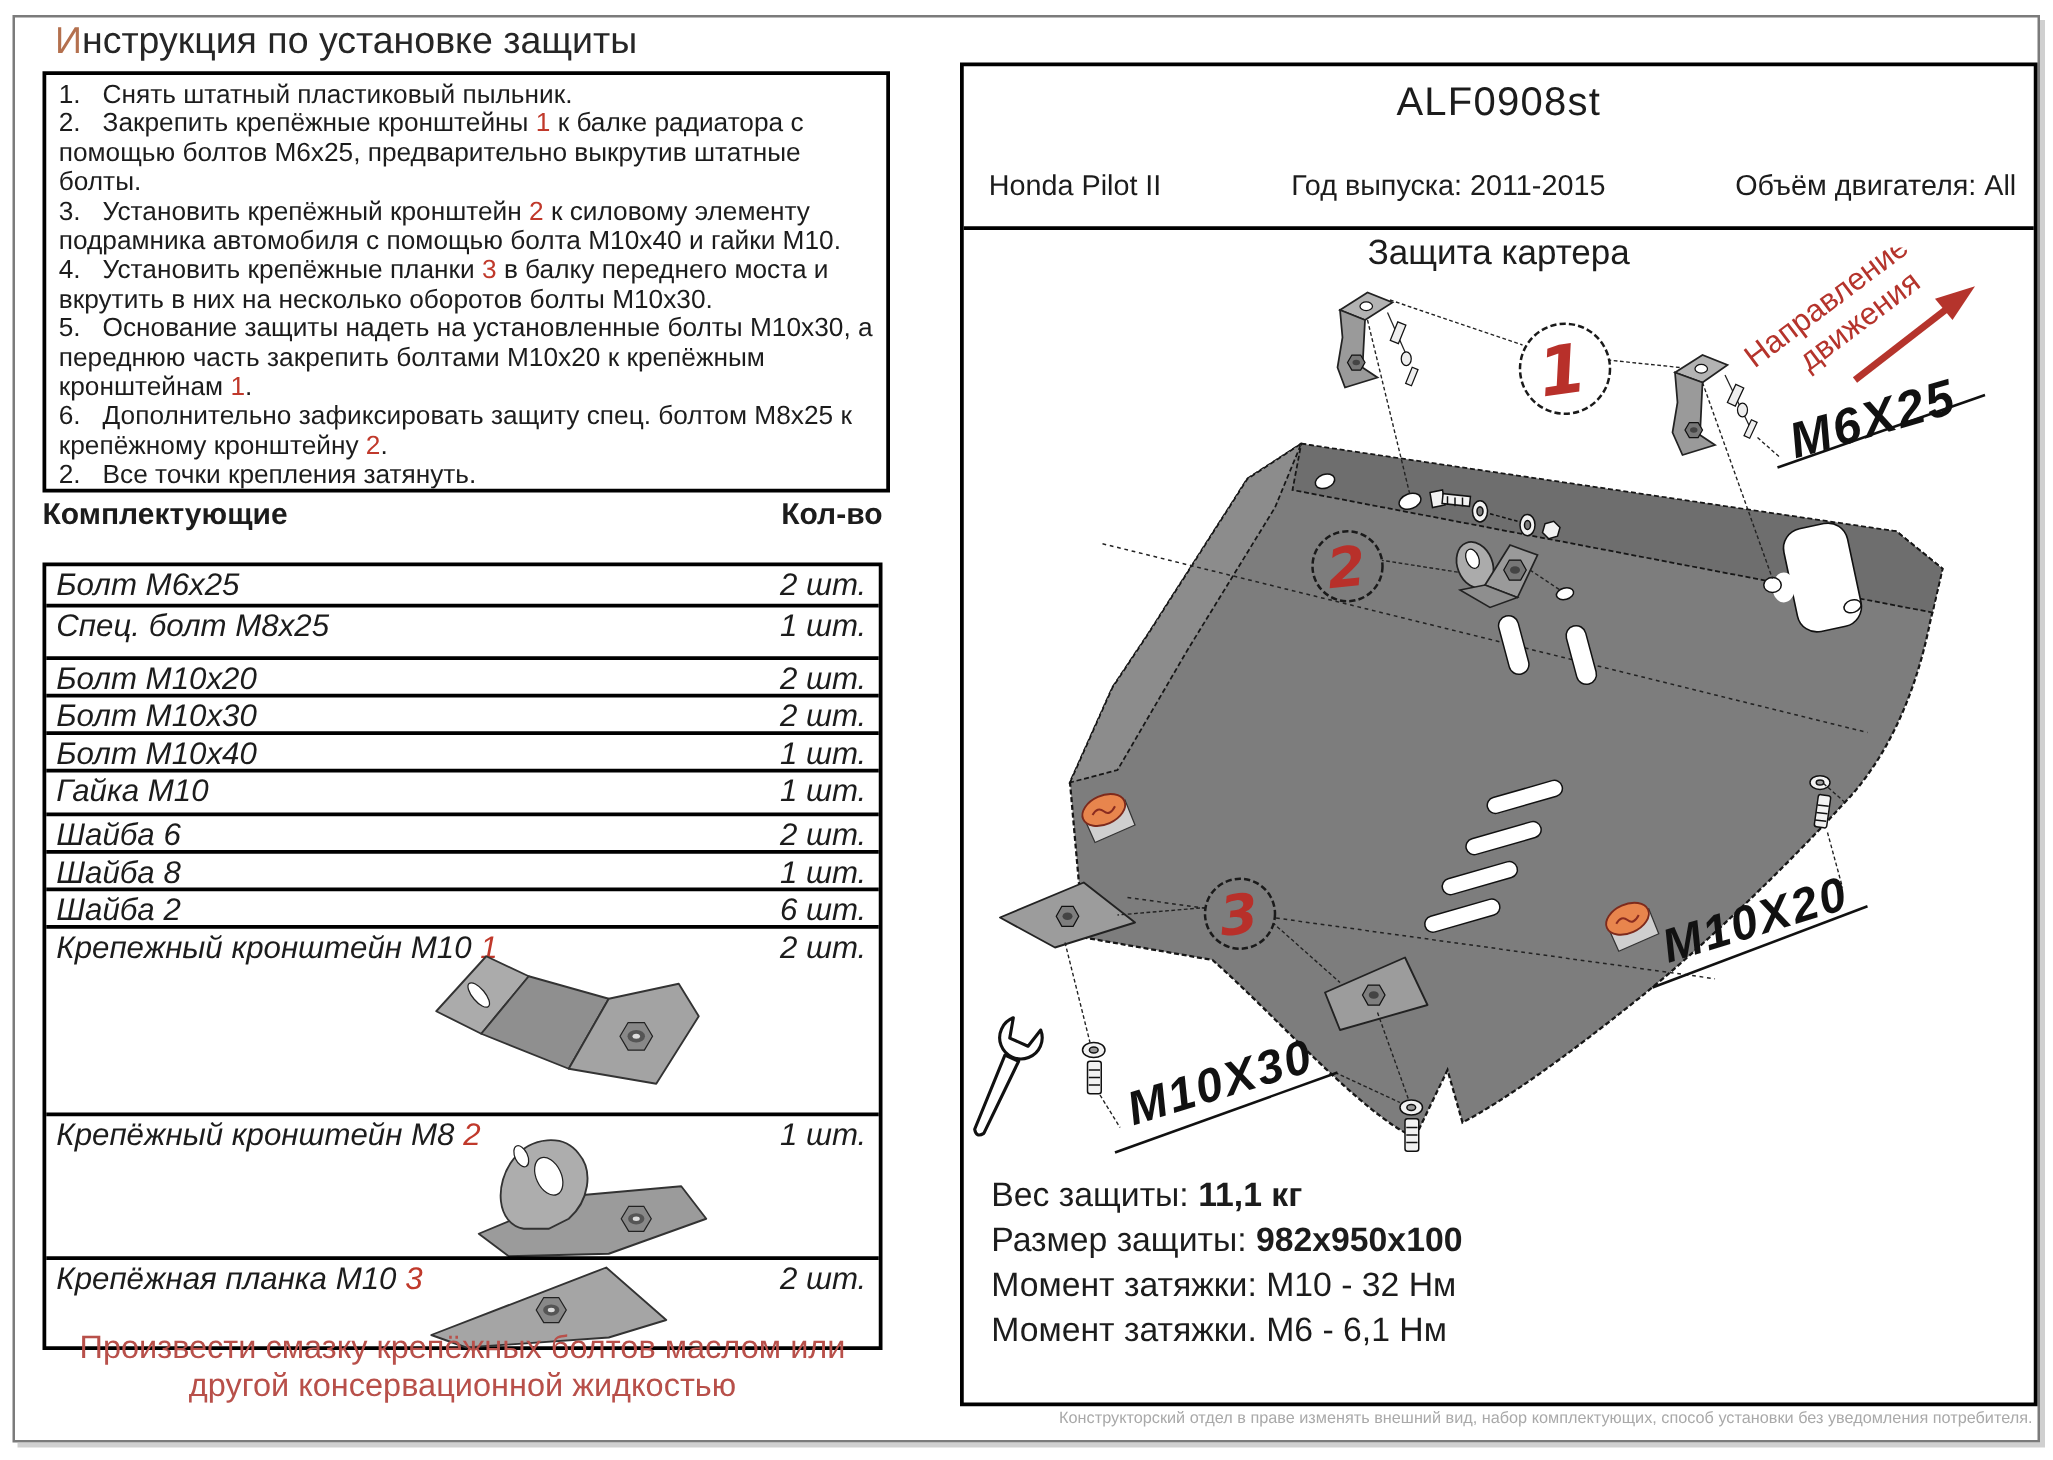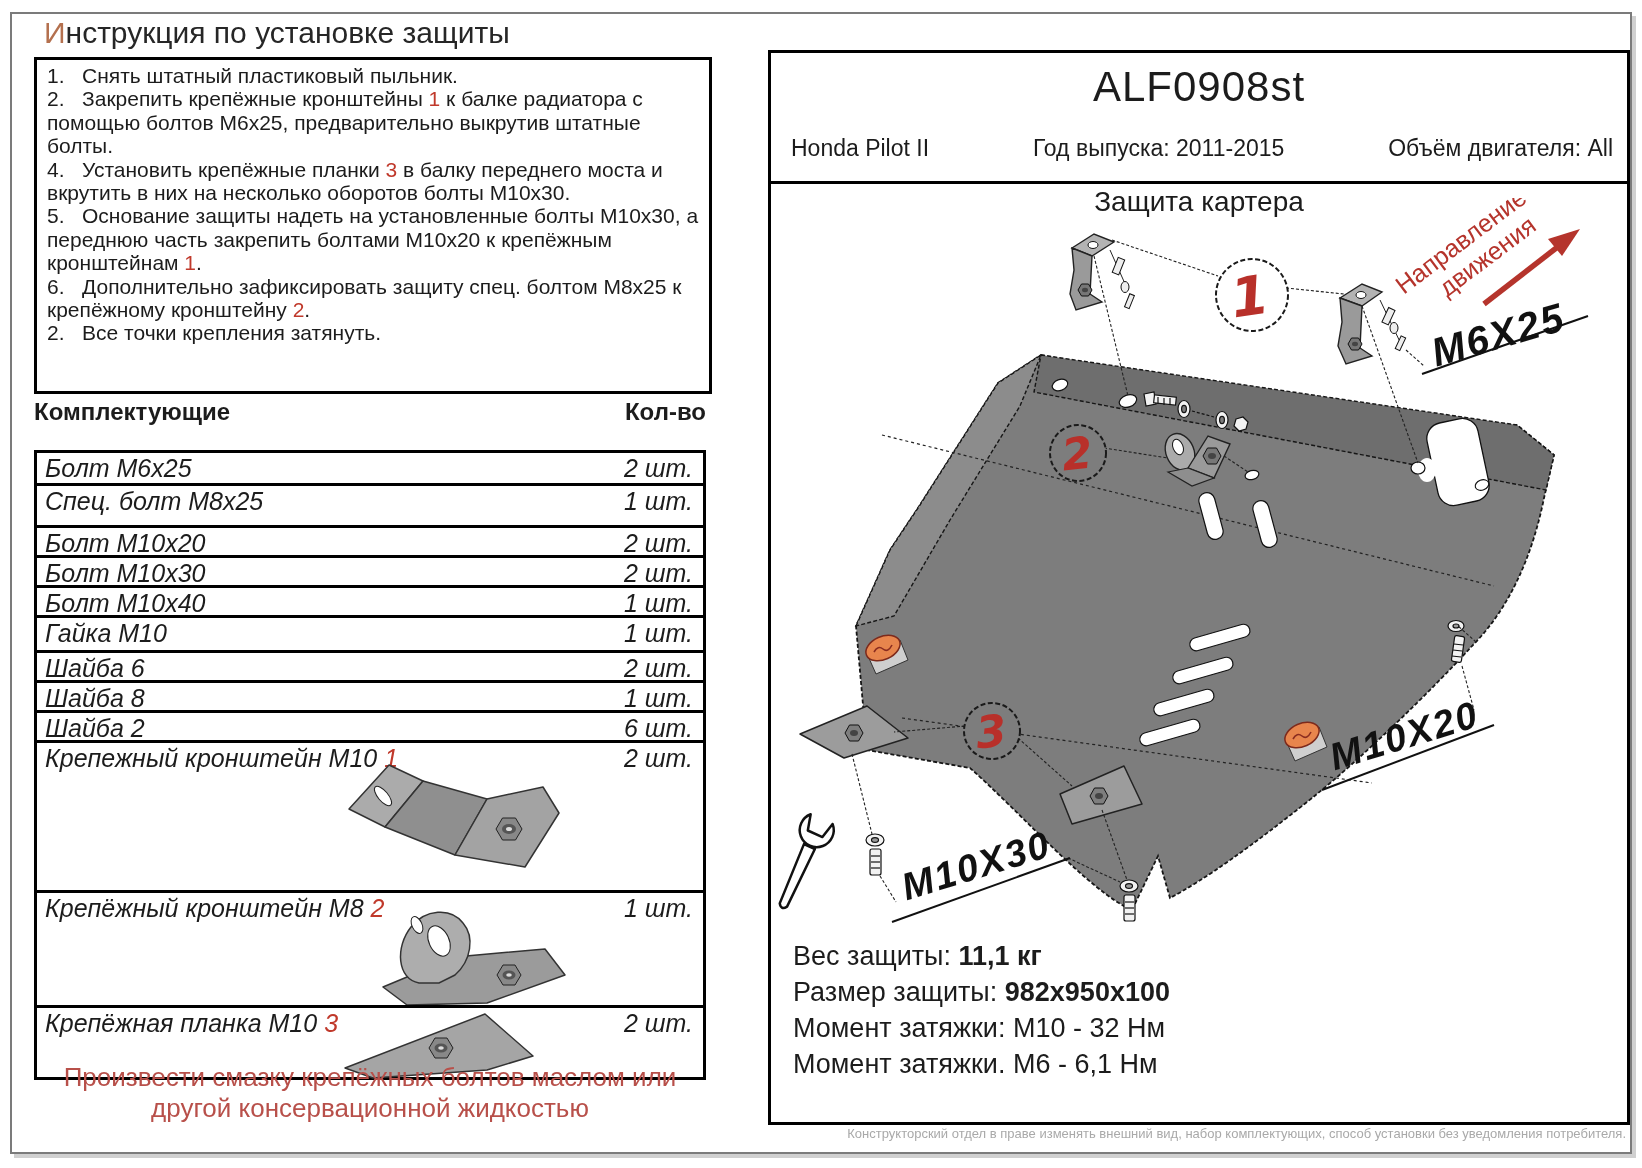--- a/index.html
+++ b/index.html
@@ -18,21 +18,21 @@
   .parts-table{position:absolute;left:34px;top:450px;width:666px;border:3px solid #000;}
   .prow{position:relative;border-top:3px solid #000;padding:1px 10px 0 8px;
        font-style:italic;font-size:25px;line-height:28px;box-sizing:border-box;}
   .prow:first-child{border-top:none;}
   .prow .pqty{position:absolute;right:10px;top:1px;}
   .prow svg{position:absolute;}
   .grease-note{position:absolute;left:40px;top:1062px;width:660px;text-align:center;
        color:#b8504a;font-size:26px;line-height:31px;}
   .right-box{position:absolute;left:768px;top:50px;width:856px;height:1069px;
        border:3px solid #000;}
-  .rb-code{position:absolute;top:10px;left:0;width:100%;text-align:center;font-size:42px;letter-spacing:1px;}
+  .rb-code{position:absolute;top:10px;left:0;width:100%;text-align:center;font-size:32px;letter-spacing:1px;}
   .rb-meta{position:absolute;top:82px;left:20px;right:14px;display:flex;
        justify-content:space-between;font-size:23px;}
   .rb-header-line{position:absolute;top:128px;left:0;right:0;border-top:3px solid #000;}
   .rb-diagram-title{position:absolute;top:133px;left:0;width:100%;text-align:center;font-size:28px;}
   .diagram{position:absolute;left:1px;top:145px;}
   .rb-specs{position:absolute;left:22px;top:885px;font-size:27px;line-height:36px;}
   .rb-specs b{font-weight:bold;}
   .disclaimer{position:absolute;right:16px;top:1126px;font-size:13px;color:#a9a9a9;}
   svg text.lbl{font-family:"Liberation Sans",sans-serif;font-weight:bold;font-style:italic;fill:#111;}
   svg text.callout-num{font-family:"DejaVu Sans",sans-serif;font-weight:bold;font-style:italic;fill:#b8302a;}
@@ -41,20 +41,21 @@
 </head>
 <body>
 
 <div class="outer-border"></div>
 
 <div class="page-title"><span class="t-first">И</span><span>нструкция по установке защиты</span></div>
 
 <div class="instr-box" id="instrBox">
     <p><span>1.   Снять штатный пластиковый пыльник.</span></p>
     <p><span>2.   Закрепить крепёжные кронштейны </span><span class="red">1</span><span> к балке радиатора с помощью болтов М6х25, предварительно выкрутив штатные болты.</span></p>
+    <p><span>3.   Установить крепёжный кронштейн </span><span class="red">2</span><span> к силовому элементу подрамника автомобиля с помощью болта М10х40 и гайки М10.</span></p>
     <p><span>4.   Установить крепёжные планки </span><span class="red">3</span><span> в балку переднего моста и вкрутить в них на несколько оборотов болты М10х30.</span></p>
     <p><span>5.   Основание защиты надеть на установленные болты М10х30, а переднюю часть закрепить болтами М10х20 к крепёжным кронштейнам </span><span class="red">1</span><span>.</span></p>
     <p><span>6.   Дополнительно зафиксировать защиту спец. болтом М8х25 к крепёжному кронштейну </span><span class="red">2</span><span>.</span></p>
     <p><span>2.   Все точки крепления затянуть.</span></p>
   </div>
 
 <div class="parts-head">
   <span>Комплектующие</span>
   <span>Кол-во</span>
 </div>

